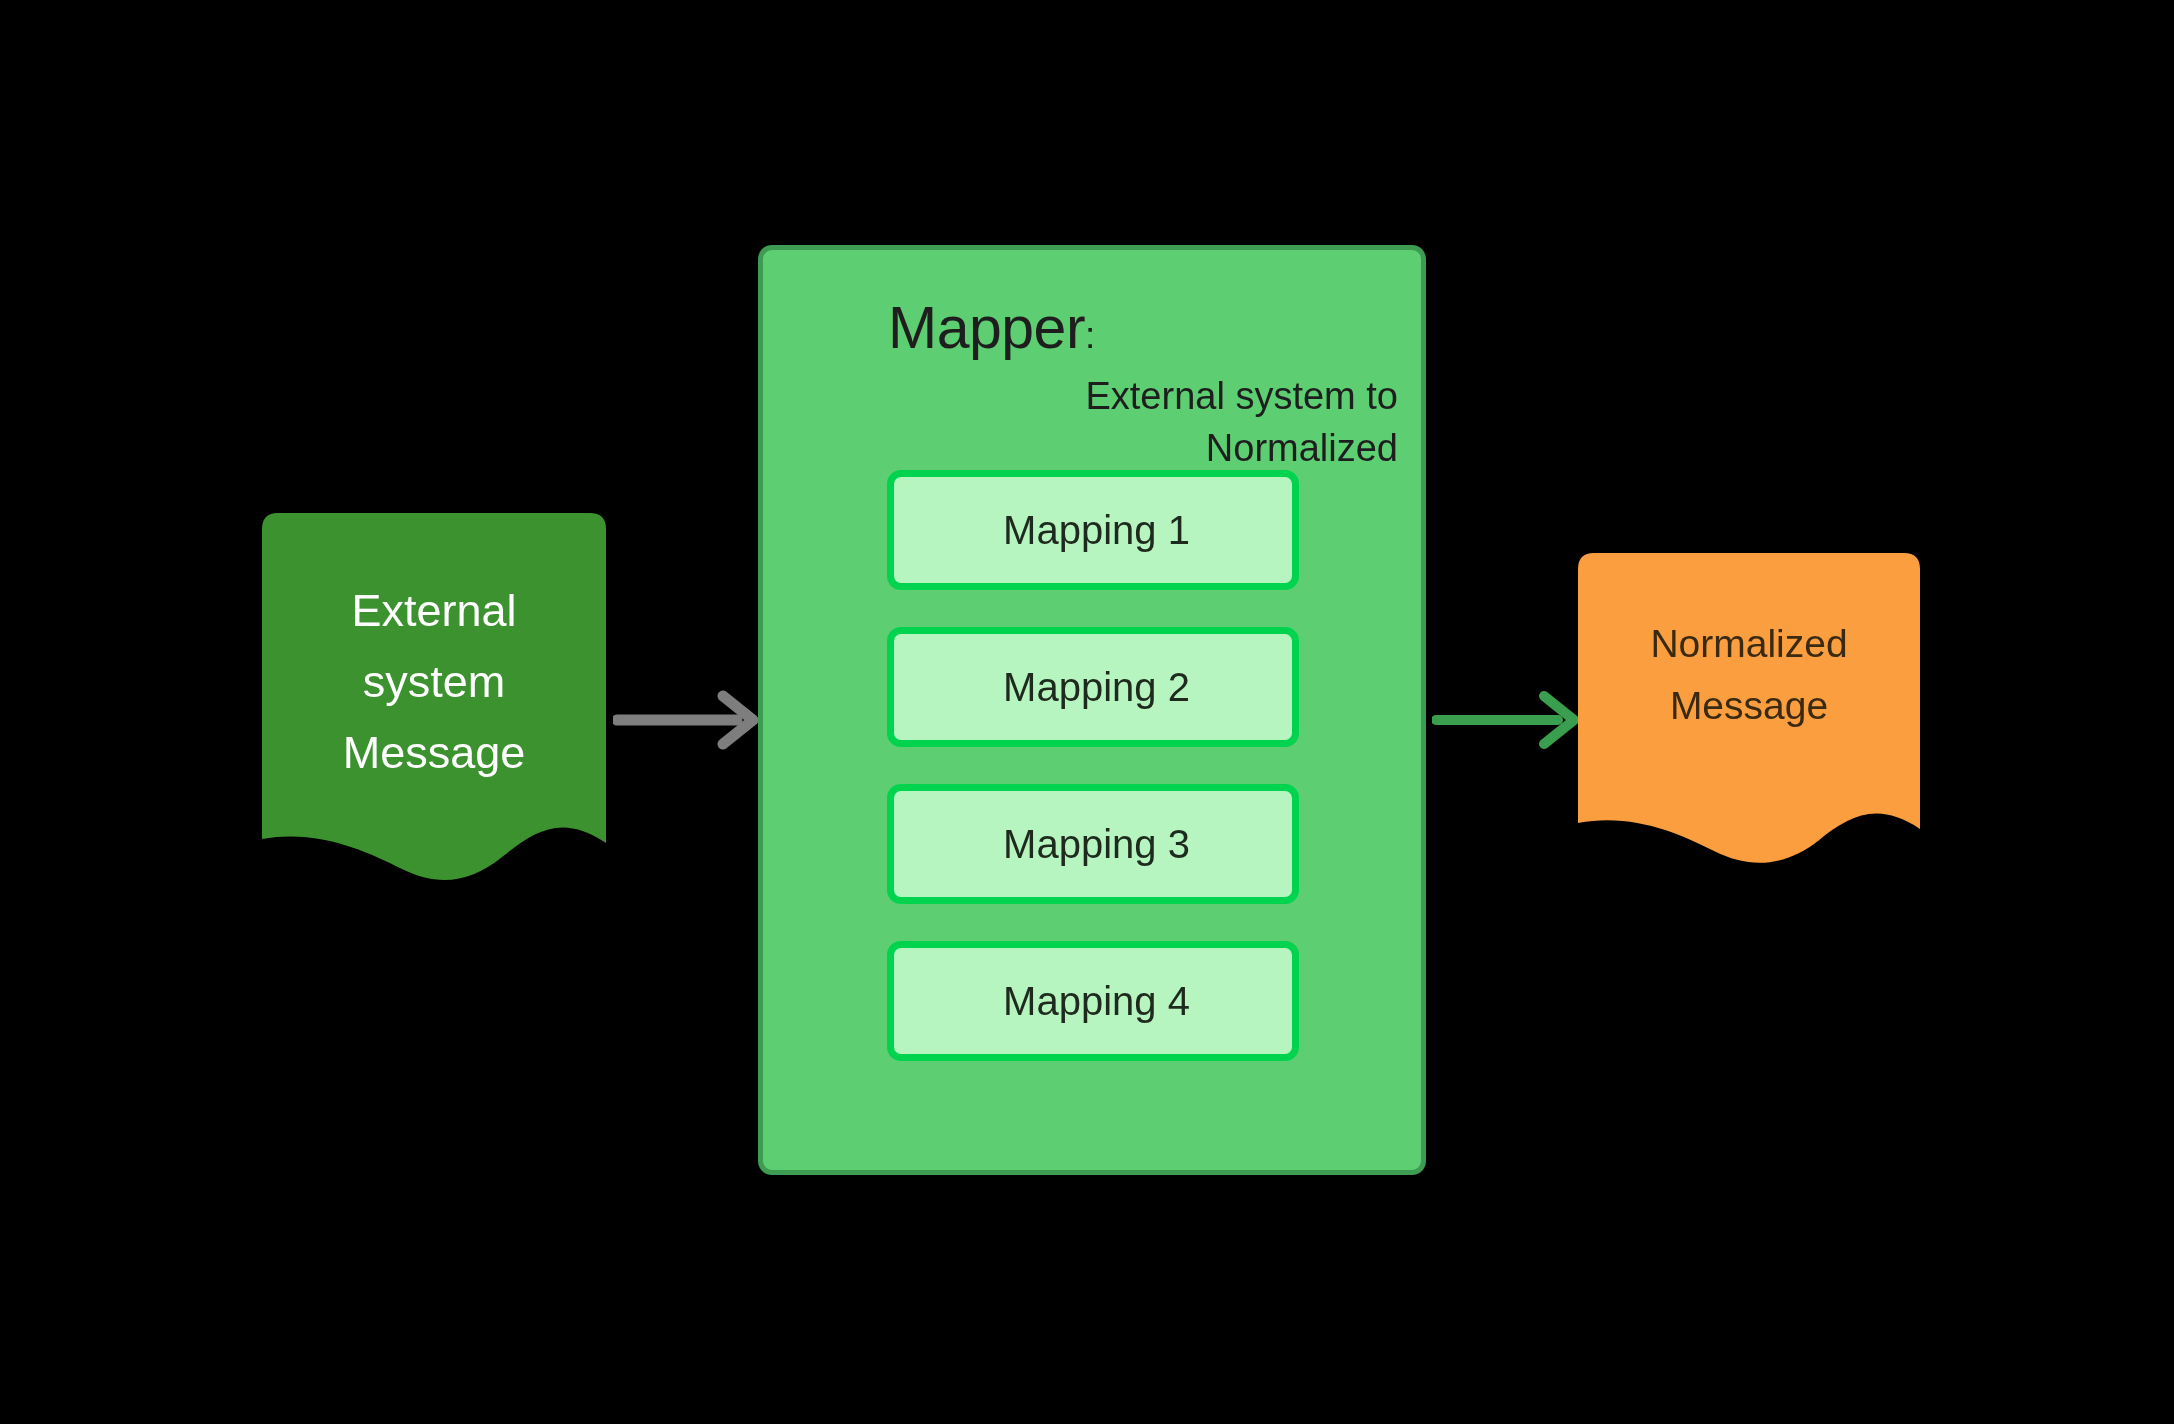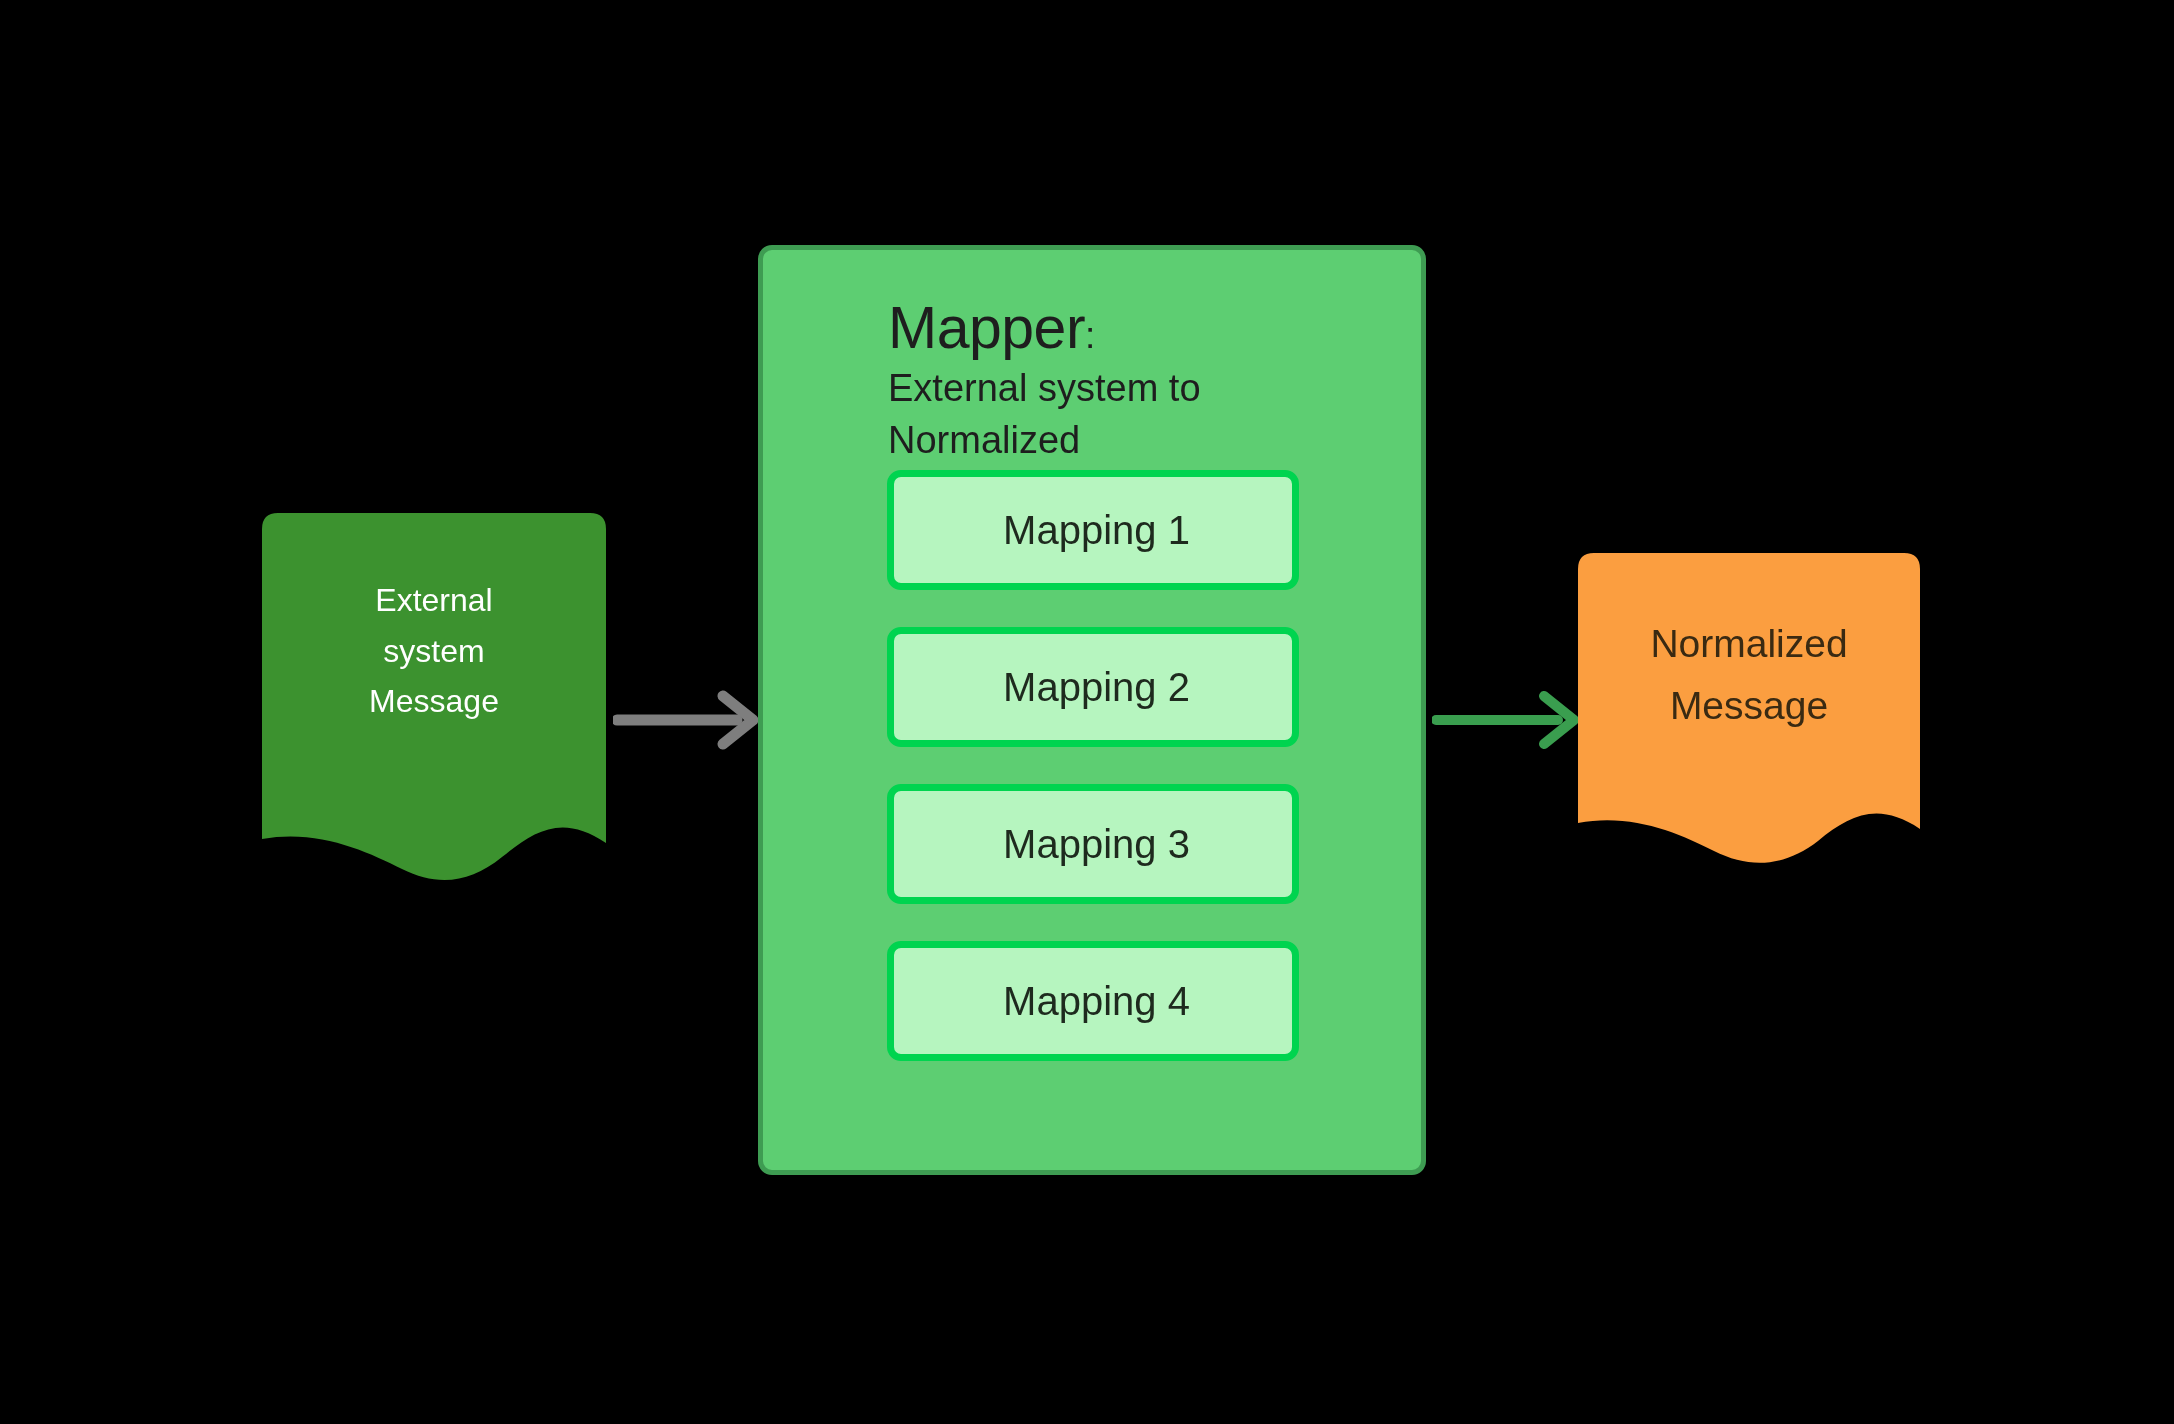--- a/index.html
+++ b/index.html
@@ -45,21 +45,21 @@
   }
 
   #source-doc {
     left: 262px;
     top: 513px;
     width: 344px;
     height: 370px;
   }
   #source-doc .doc-label {
     top: 62px;
-    font-size: 32px;
+    font-size: 45px;
     color: #FFFFFF;
   }
 
   #target-doc {
     left: 1578px;
     top: 553px;
     width: 342px;
     height: 313px;
   }
   #target-doc .doc-label {
@@ -95,22 +95,23 @@
     margin-top: 30px;
   }
   .mapper-title .colon {
     font-size: 37px;
     vertical-align: baseline;
   }
   .mapper-subtitle {
     font-size: 38px;
     color: #1E1E1E;
     line-height: 1.38;
-    margin-top: 2px;
+    margin-top: 10px;
     white-space: pre-line;
+    text-align: right;
   }
 
   #mapping-list {
     position: absolute;
     left: 124px;
     top: 220px;
     width: 412px;
   }
   .mapping-box {
     height: 120px;

